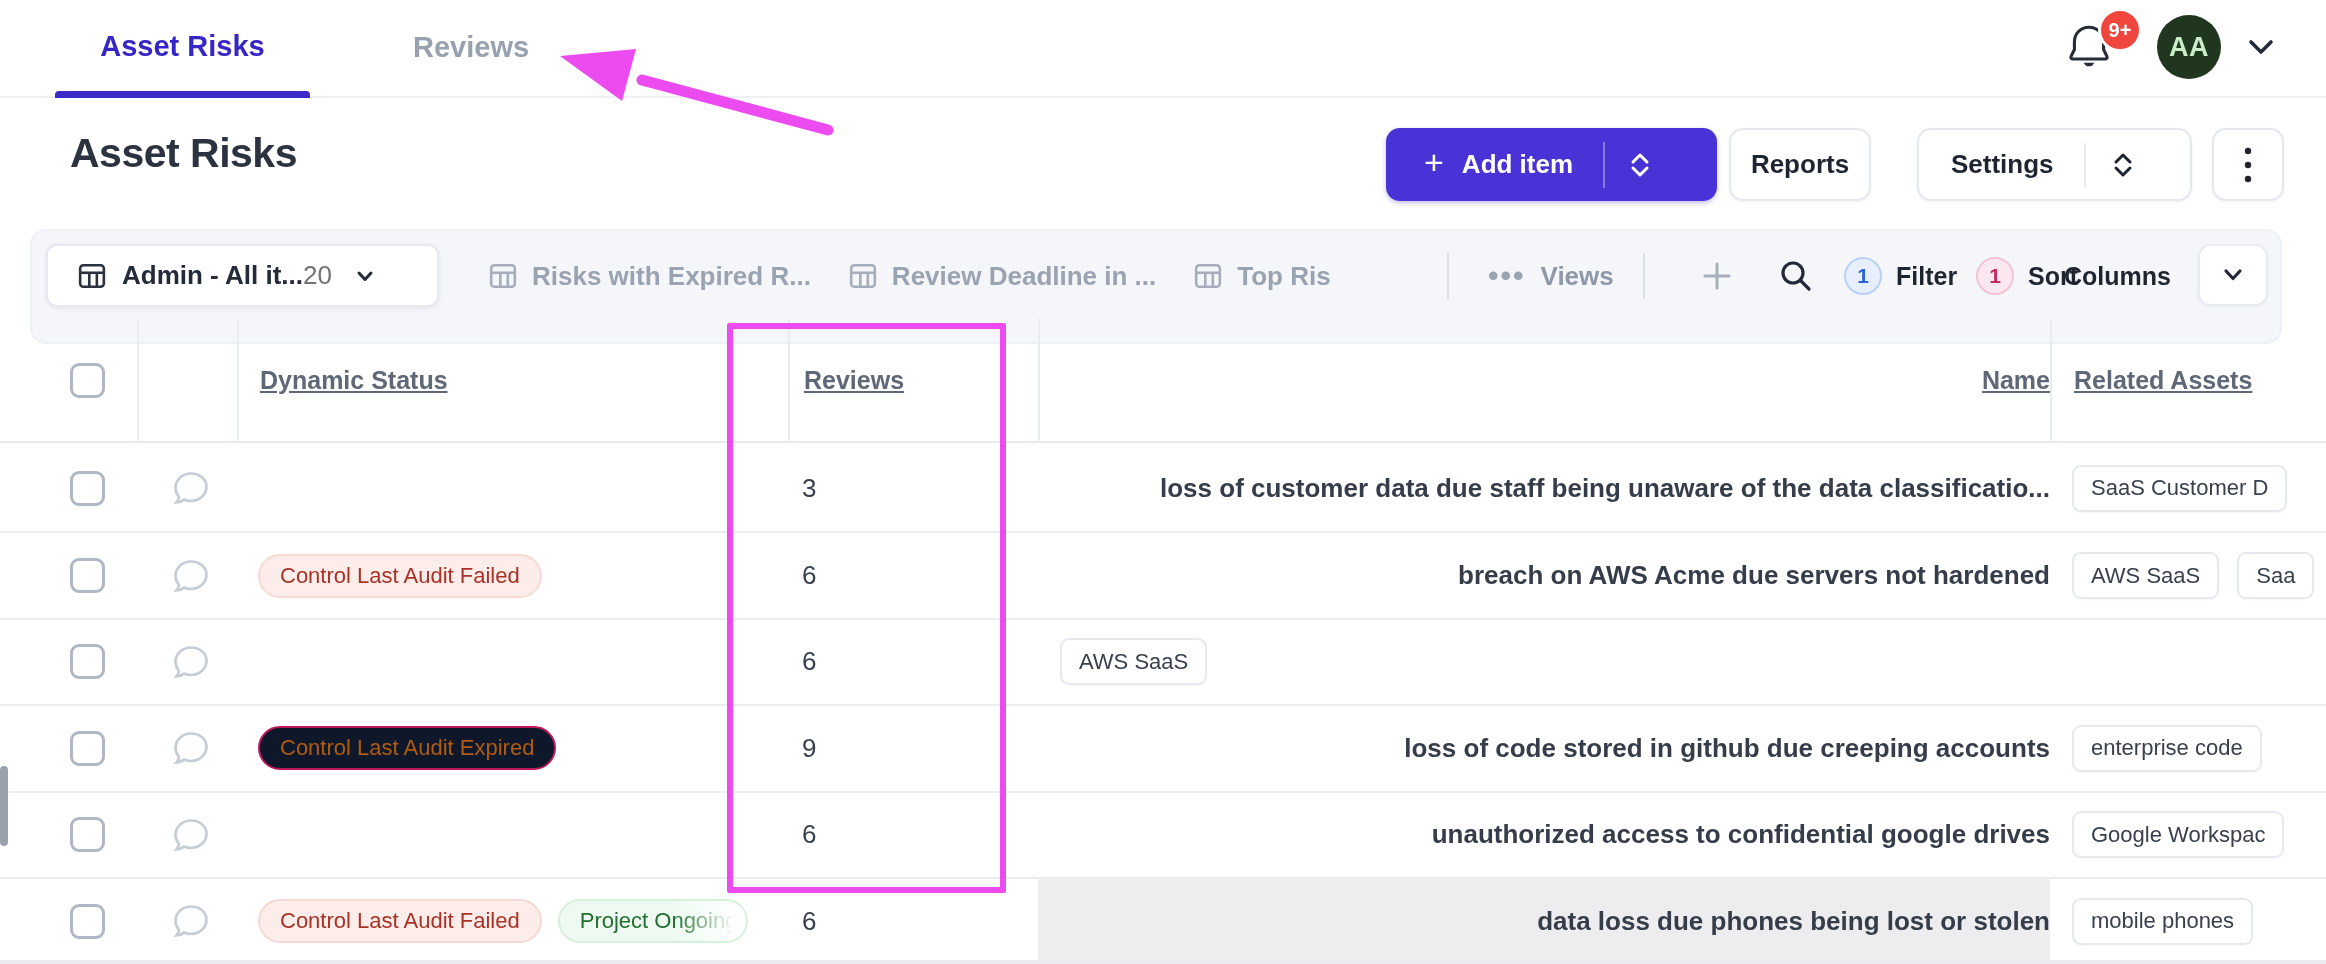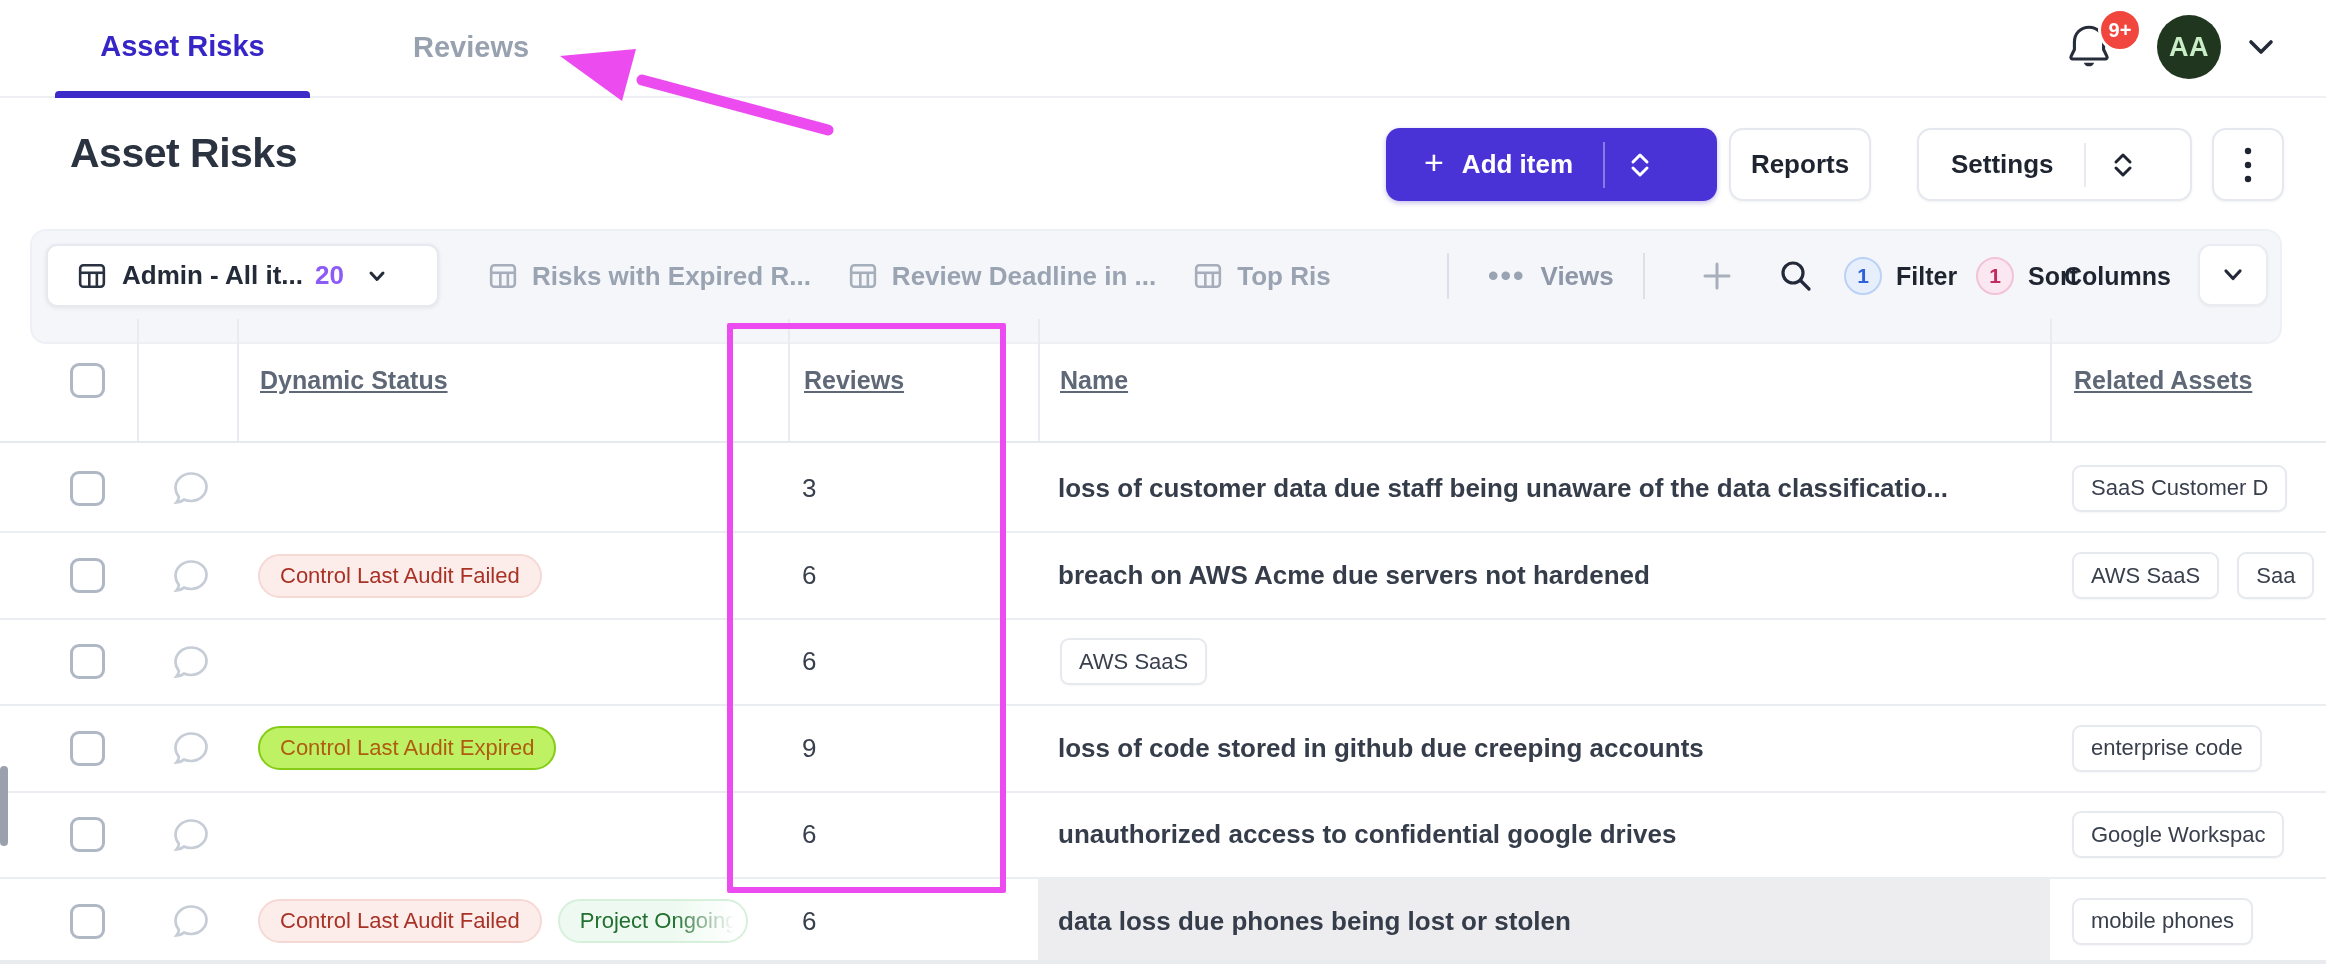--- a/index.html
+++ b/index.html
@@ -42,21 +42,21 @@
   .btn-settings .ud { margin:0 24px; }
   .btn-kebab { left:2212px; width:72px; justify-content:center; }
 
   
   .toolbar { position:absolute; left:30px; top:229px; width:2252px; height:115px; background:#f5f6f9;
              border:2px solid #edf0f5; border-radius:16px; }
   .view-pill { position:absolute; left:14px; top:13px; width:393px; height:63px; background:#fff;
                border:2px solid #e6e9ef; border-radius:11px; box-shadow:0 1px 4px rgba(20,25,45,.08);
                display:flex; align-items:center; font-size:26px; font-weight:600; color:#232a38; }
   .view-pill .ticon { margin:0 16px 0 30px; color:#2a3140; display:flex; }
-  .view-pill .cnt { color:#8b5cf6; font-weight:700; margin-left:12px; }
+  .view-pill .cnt { color:#737373; font-weight:400; }
   .view-pill .chev { margin-left:20px; display:flex; }
   .views-strip { position:absolute; left:457px; top:0; width:958px; height:90px; display:flex;
                  align-items:center; gap:38px; overflow:hidden; }
   .vtab { display:flex; align-items:center; gap:15px; font-size:26px; font-weight:600; color:#9aa3b2;
           white-space:nowrap; flex:0 0 auto; }
   .vtab .ticon { display:flex; color:#a6aebb; }
   .tb-div { position:absolute; top:22px; width:2px; height:46px; background:#dce0e8; }
   .views-more { position:absolute; left:1456px; top:0; height:90px; display:flex; align-items:center;
                 gap:15px; font-size:26px; font-weight:600; color:#8f98a8; }
   .dots { letter-spacing:2px; font-size:30px; color:#9aa3b2; }
@@ -77,33 +77,33 @@
                 justify-content:center; box-shadow:0 1px 3px rgba(20,25,45,.05); }
 
   
   .grid { display:grid; grid-template-columns:137px 100px 551px 250px 1012px 276px; }
   .thead { position:absolute; left:0; top:319px; width:2326px; height:124px;
            border-bottom:2px solid #e6e9ee; }
   .thead > div { display:flex; align-items:center; }
   .thead .hdiv { border-left:2px solid #e8ebf0; }
   .hlabel { font-size:25px; font-weight:600; color:#5f6877;text-decoration:underline; }
   .pad-status { padding-left:21px; } .pad-rev { padding-left:14px; }
-  .pad-name { padding-left:20px; } .pad-assets { padding-left:22px; }
+  .pad-name { padding-left:20px;justify-content:flex-end; } .pad-assets { padding-left:22px; }
   .checkbox { width:35px; height:35px; border:3px solid #b0b8c5; border-radius:9px; background:#fff;
               margin-left:70px; flex:0 0 auto; }
   .tbody { position:absolute; left:0; top:445px; width:2326px; }
   .row { height:86.4px; }
   .row + .row { border-top:2px solid #eaedf1; }
   .row > div { display:flex; align-items:center; overflow:hidden; }
   .row .cell-assets { overflow:visible; }
   .comment { margin-left:34px; display:flex; }
   .badge { height:44px; border-radius:22px; display:flex; align-items:center; padding:0 20px;
            font-size:22px; font-weight:500; white-space:nowrap; flex:0 0 auto; position:relative; }
   .badge.red    { background:#fcedeb; border:2px solid #f6d9d4; color:#a93226; }
-  .badge.orange { background:#bef264; border:2px solid #84cc16; color:#b05c10; }
+  .badge.orange { background:#0f172a; border:2px solid #be185d; color:#b05c10; }
   .badge.green  { background:#eefaf1; border:2px solid #d6f0db; color:#20702f; }
   .badge.clip { max-width:190px; overflow:hidden; }
   .badge .fade { position:absolute; top:-2px; bottom:-2px; right:-2px; width:74px;
                  background:linear-gradient(to right, rgba(255,255,255,0), #fff 82%); }
   .badges { display:flex; gap:16px; align-items:center; width:100%; }
   .rev-num { font-size:26px; color:#39404d; }
   .risk-name { font-size:26px; font-weight:600; color:#363d4a; white-space:nowrap; }
   .cell-name.hl { background:#ededef; }
   .chips { display:flex; gap:18px; align-items:center; }
   .chip { height:47px; border-radius:9px; border:2px solid #e6e9ee; background:#fff; padding:0 17px;

